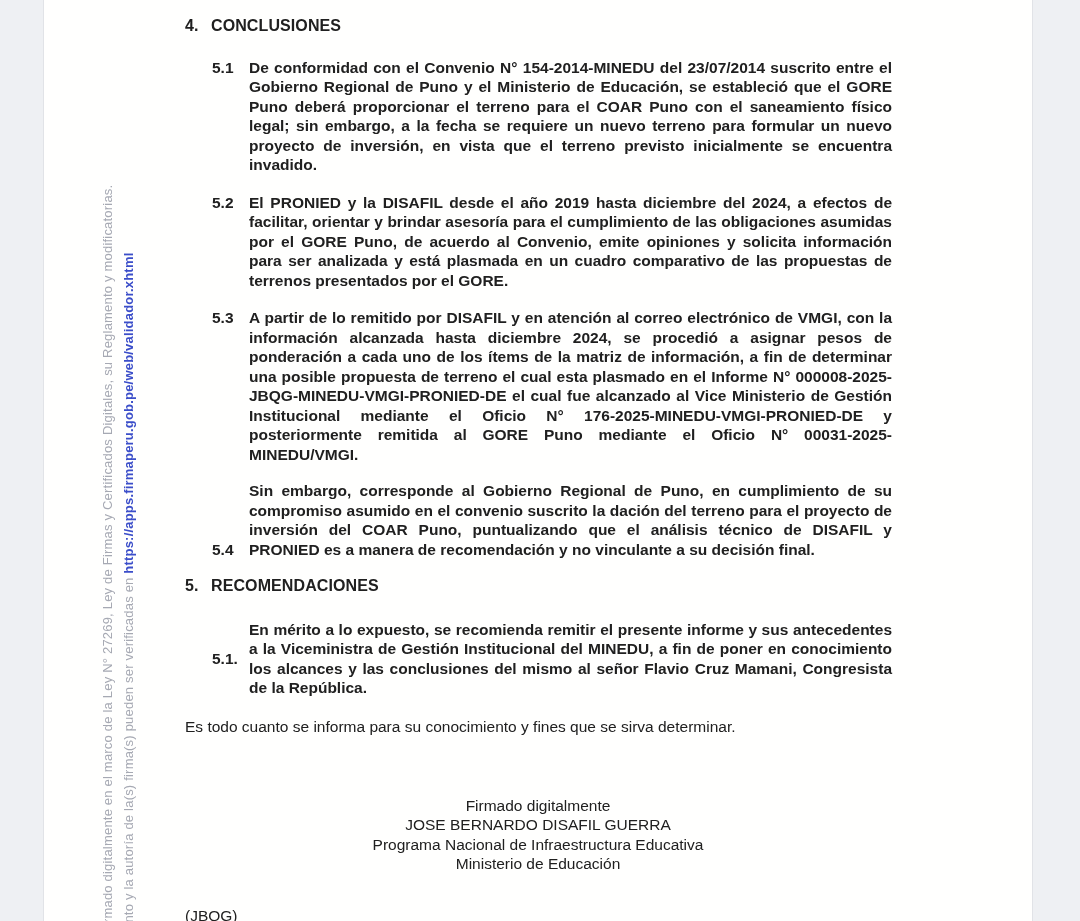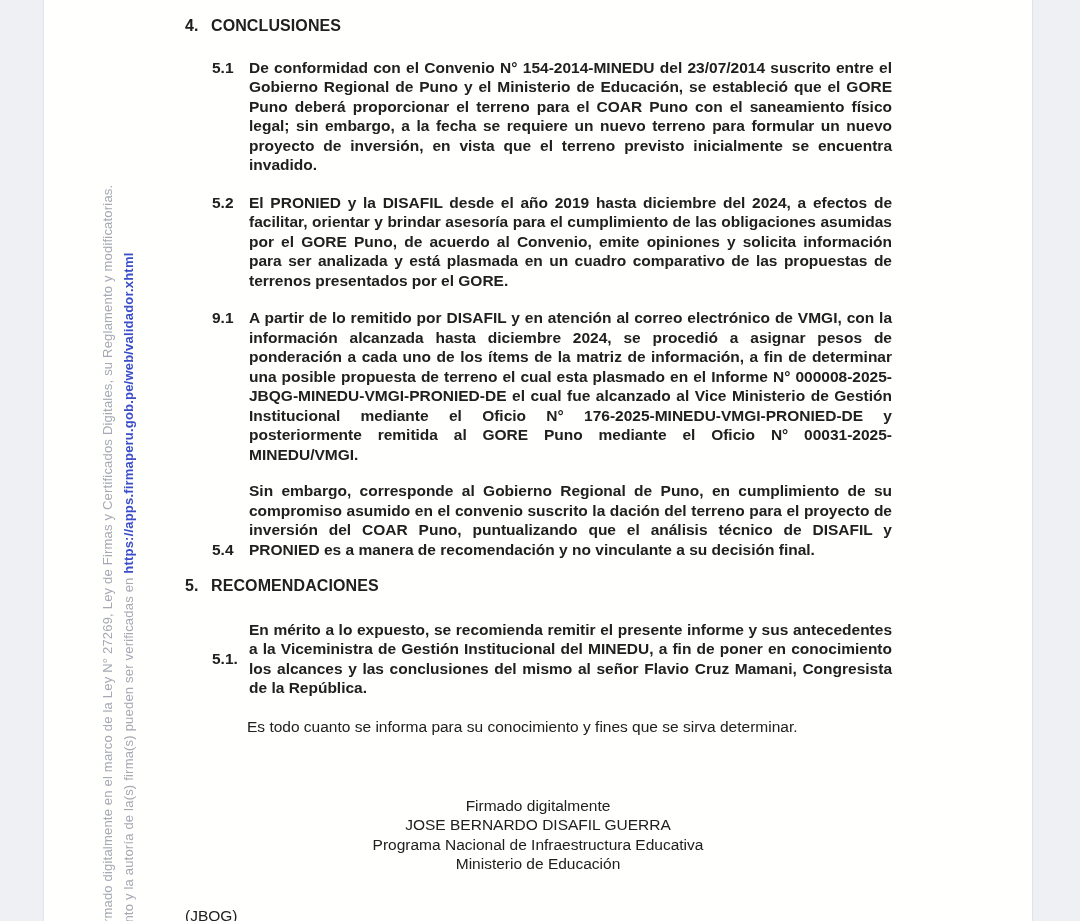--- a/index.html
+++ b/index.html
@@ -45,21 +45,20 @@
     width: 643px;
     text-align: justify;
   }
   .mt-h1   { margin-top: 0; }
   .mt-22   { margin-top: 22px; }
   .mt-18   { margin-top: 18px; }
   .mt-17   { margin-top: 17px; align-items: flex-end; }
   .mt-24   { margin-top: 24px; align-items: center; }
   .closing {
     margin-top: 19px;
-    margin-left: 62px;
   }
   .signature {
     position: absolute;
     top: 796px; left: 0;
     width: 100%;
     text-align: center;
     font-size: 15.5px;
     line-height: 19.4px;
   }
   .footer-initials {
@@ -108,21 +107,21 @@
       <span class="i-num">5.1</span>
       <div class="i-text">De conformidad con el Convenio N° 154-2014-MINEDU del 23/07/2014 suscrito entre el Gobierno Regional de Puno y el Ministerio de Educación, se estableció que el GORE Puno deberá proporcionar el terreno para el COAR Puno con el saneamiento físico legal; sin embargo, a la fecha se requiere un nuevo terreno para formular un nuevo proyecto de inversión, en vista que el terreno previsto inicialmente se encuentra invadido.</div>
     </div>
 
     <div class="item mt-18">
       <span class="i-num">5.2</span>
       <div class="i-text">El PRONIED y la DISAFIL desde el año 2019 hasta diciembre del 2024, a efectos de facilitar, orientar y brindar asesoría para el cumplimiento de las obligaciones asumidas por el GORE Puno, de acuerdo al Convenio, emite opiniones y solicita información para ser analizada y está plasmada en un cuadro comparativo de las propuestas de terrenos presentados por el GORE.</div>
     </div>
 
     <div class="item mt-18">
-      <span class="i-num">9.1</span>
+      <span class="i-num">5.3</span>
       <div class="i-text">A partir de lo remitido por DISAFIL y en atención al correo electrónico de VMGI, con la información alcanzada hasta diciembre 2024, se procedió a asignar pesos de ponderación a cada uno de los ítems de la matriz de información, a fin de determinar una posible propuesta de terreno el cual esta plasmado en el Informe N° 000008-2025-JBQG-MINEDU-VMGI-PRONIED-DE el cual fue alcanzado al Vice Ministerio de Gestión Institucional mediante el Oficio N° 176-2025-MINEDU-VMGI-PRONIED-DE y posteriormente remitida al GORE Puno mediante el Oficio N° 00031-2025-MINEDU/VMGI.</div>
     </div>
 
     <div class="item mt-17">
       <span class="i-num">5.4</span>
       <div class="i-text">Sin embargo, corresponde al Gobierno Regional de Puno, en cumplimiento de su compromiso asumido en el convenio suscrito la dación del terreno para el proyecto de inversión del COAR Puno, puntualizando que el análisis técnico de DISAFIL y PRONIED es a manera de recomendación y no vinculante a su decisión final.</div>
     </div>
 
     <div class="heading mt-17">
       <span class="h-num">5.</span>

